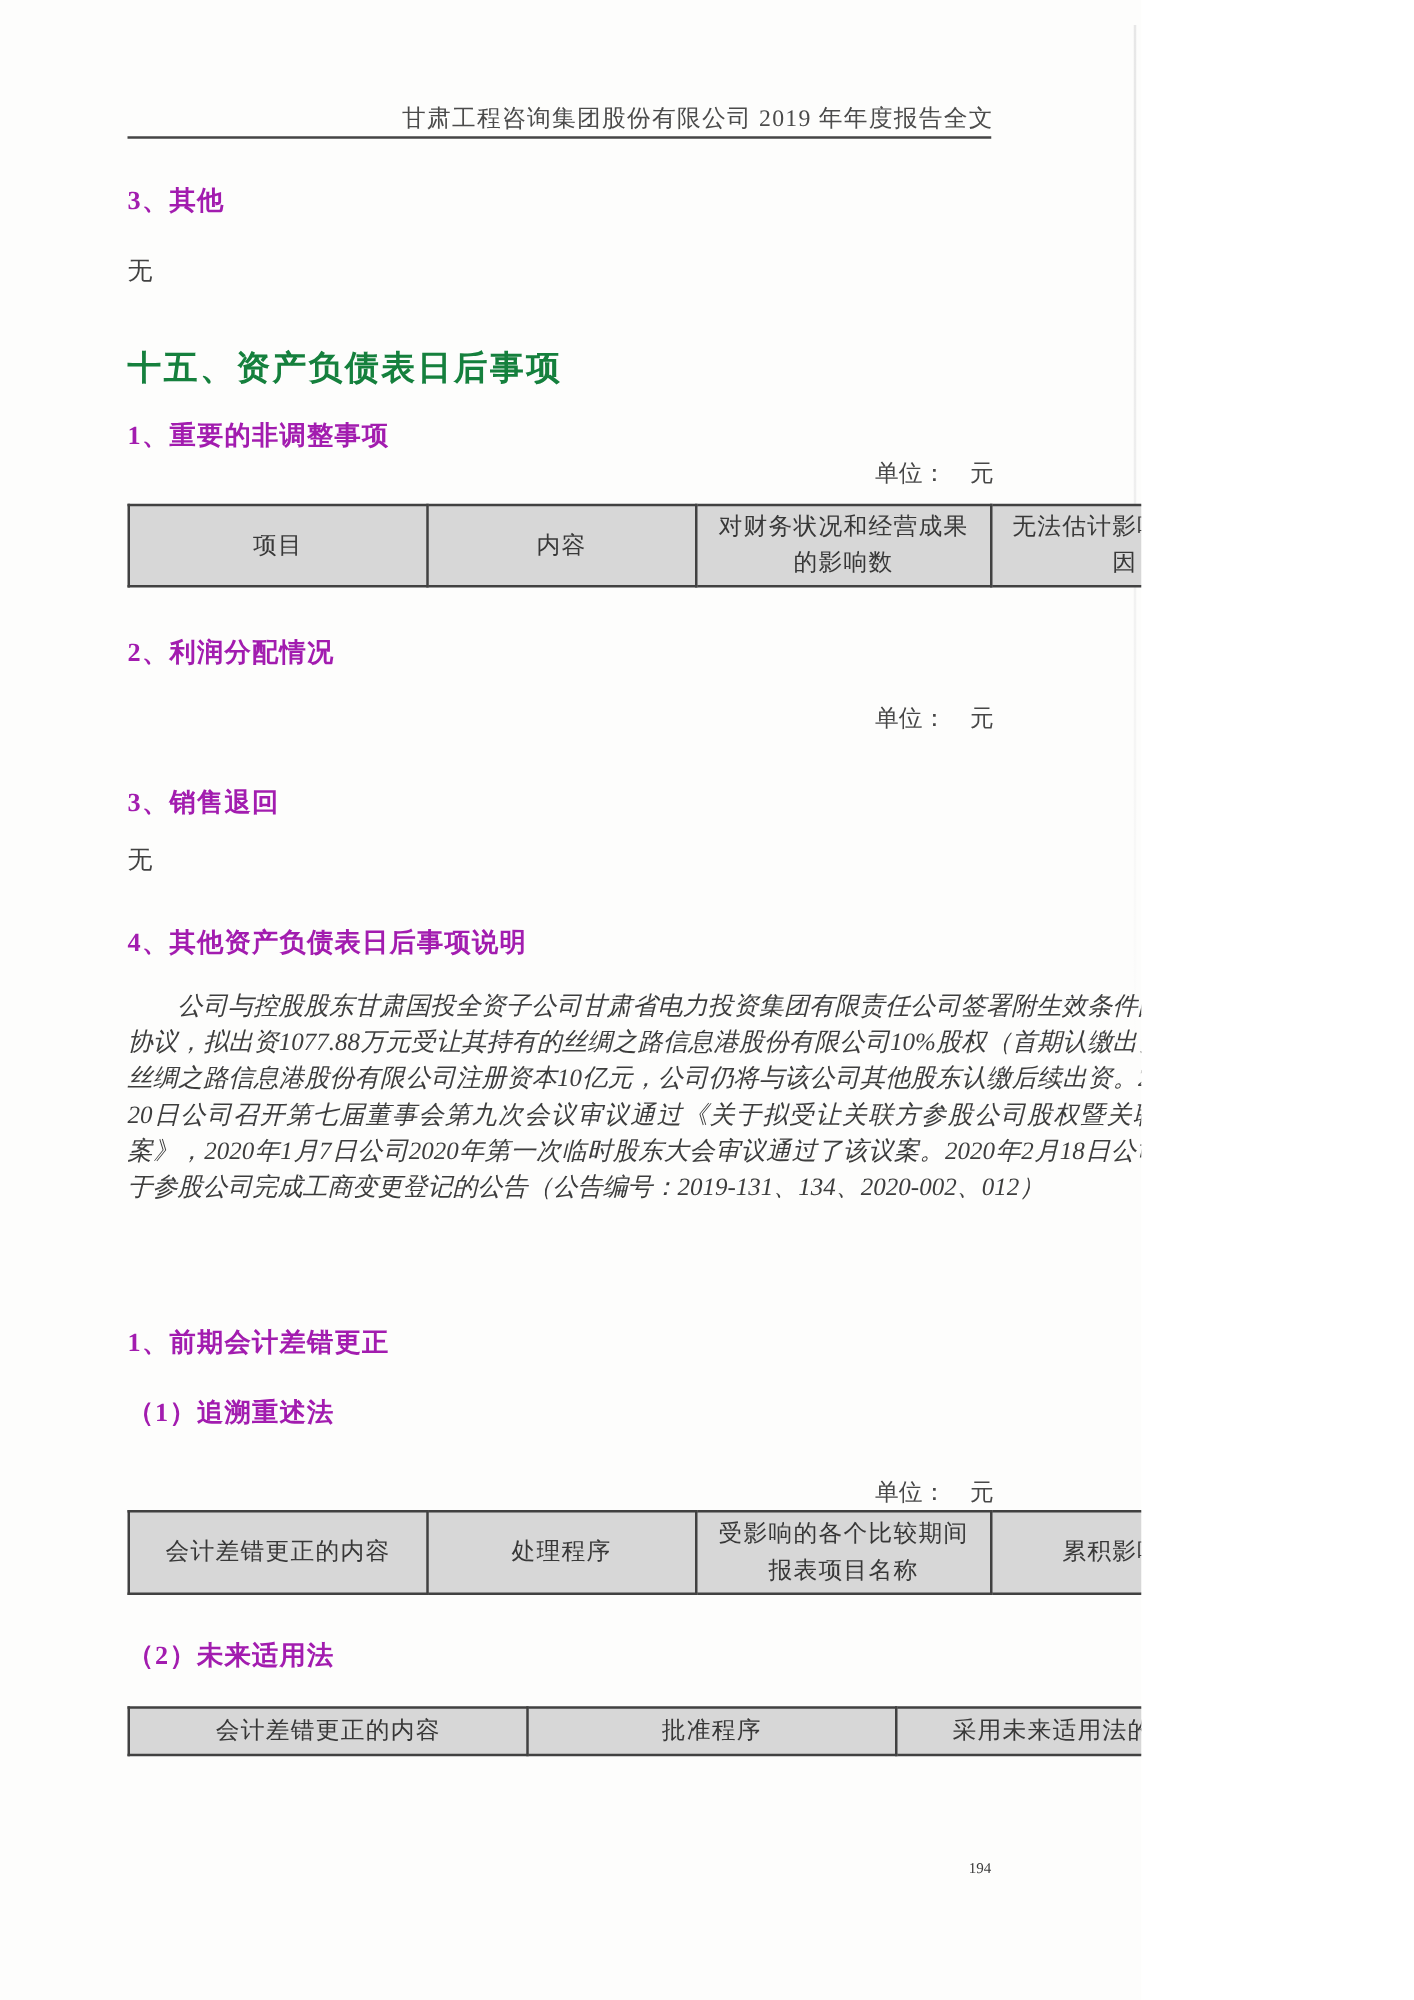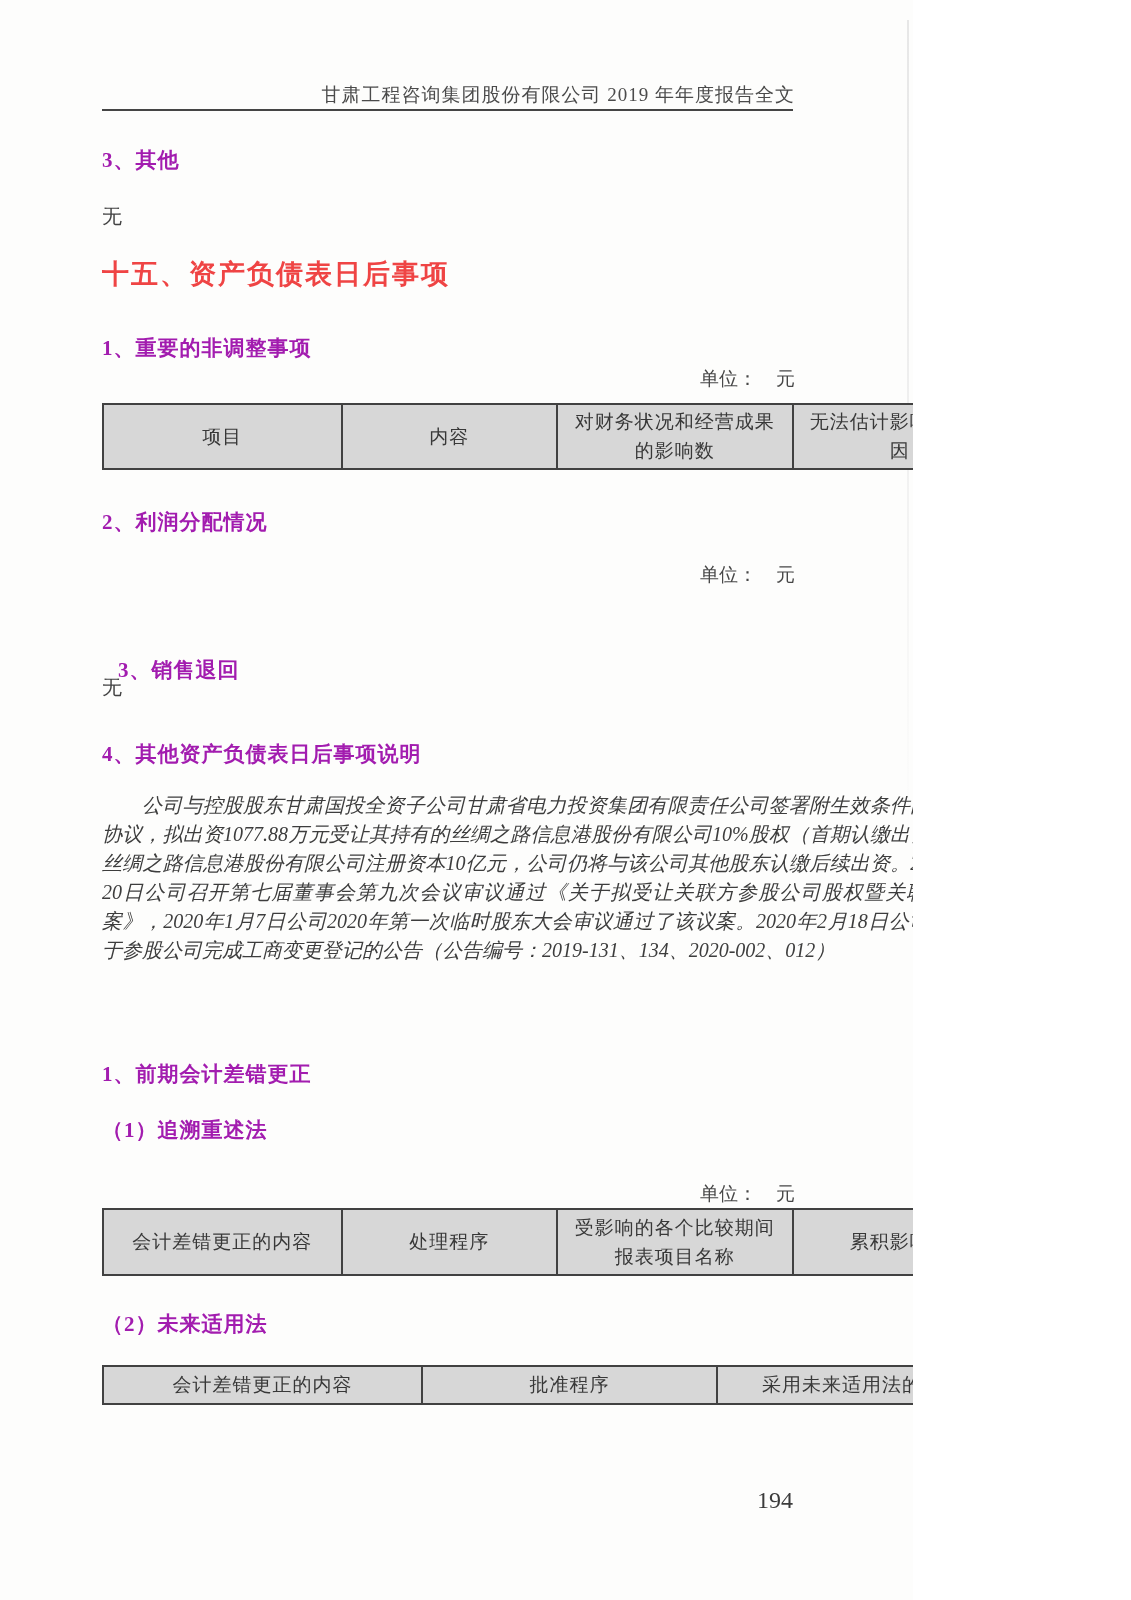--- a/index.html
+++ b/index.html
@@ -18,21 +18,21 @@
   .hdr-title{
     position:absolute;top:82px;right:118px;
     font-size:19px;color:#4b4b4b;letter-spacing:1px;white-space:nowrap;
   }
   .hdr-rule{
     position:absolute;top:109px;left:102px;right:120px;height:2px;
     background:#454545;
   }
   .h-big{
     position:absolute;left:102px;
-    font-size:27px;font-weight:bold;color:#ef4444;letter-spacing:2px;white-space:nowrap;
+    font-size:27px;font-weight:bold;color:#15803d;letter-spacing:2px;white-space:nowrap;margin-top:20px;
   }
   .h-sub{
     position:absolute;left:102px;
     font-size:21px;font-weight:bold;color:#a21caf;letter-spacing:1px;white-space:nowrap;
   }
   .body-text{
     position:absolute;left:102px;
     font-size:20px;color:#424242;white-space:nowrap;
   }
   .unit{
@@ -51,21 +51,21 @@
   table.grid th{
     border:2px solid #414141;
     background:#d7d7d7;
     font-size:19px;font-weight:normal;color:#383838;
     text-align:center;vertical-align:middle;
     line-height:1.55;padding:2px 10px;
     letter-spacing:1px;
   }
   .pagenum{
     position:absolute;top:1487px;right:120px;
-    font-size:24px;color:#3c3c3c;
+    font-size:12px;color:#3c3c3c;
   }
 </style>
 </head>
 <body>
 
 <div class="page">
 
   <div class="scan-edge"></div>
 
   <div class="hdr-title">甘肃工程咨询集团股份有限公司 2019 年年度报告全文</div>
@@ -92,21 +92,21 @@
       <th>内容</th>
       <th>对财务状况和经营成果的影响数</th>
       <th>无法估计影响数的原因</th>
     </tr>
   </tbody>
     </table>
 
   <div class="h-sub" style="top:508px;">2、利润分配情况</div>
   <div class="unit" style="top:562px;">单位：　元</div>
 
-  <div class="h-sub" style="top:656px;margin-left:16px;">3、销售退回</div>
+  <div class="h-sub" style="top:628px;">3、销售退回</div>
   <div class="body-text" style="top:674px;">无</div>
 
   <div class="h-sub" style="top:740px;">4、其他资产负债表日后事项说明</div>
   <div class="para" style="top:791px;font-style:italic;">公司与控股股东甘肃国投全资子公司甘肃省电力投资集团有限责任公司签署附生效条件的股权转让协议，拟出资1077.88万元受让其持有的丝绸之路信息港股份有限公司10%股权（首期认缴出资部分），丝绸之路信息港股份有限公司注册资本10亿元，公司仍将与该公司其他股东认缴后续出资。2019年12月20日公司召开第七届董事会第九次会议审议通过《关于拟受让关联方参股公司股权暨关联交易的议案》，2020年1月7日公司2020年第一次临时股东大会审议通过了该议案。2020年2月18日公司披露了关于参股公司完成工商变更登记的公告（公告编号：2019-131、134、2020-002、012）</div>
 
 
   <div class="h-sub" style="top:1060px;">1、前期会计差错更正</div>
   <div class="h-sub" style="top:1116px;">（1）追溯重述法</div>
   <div class="unit" style="top:1181px;">单位：　元</div>
 

